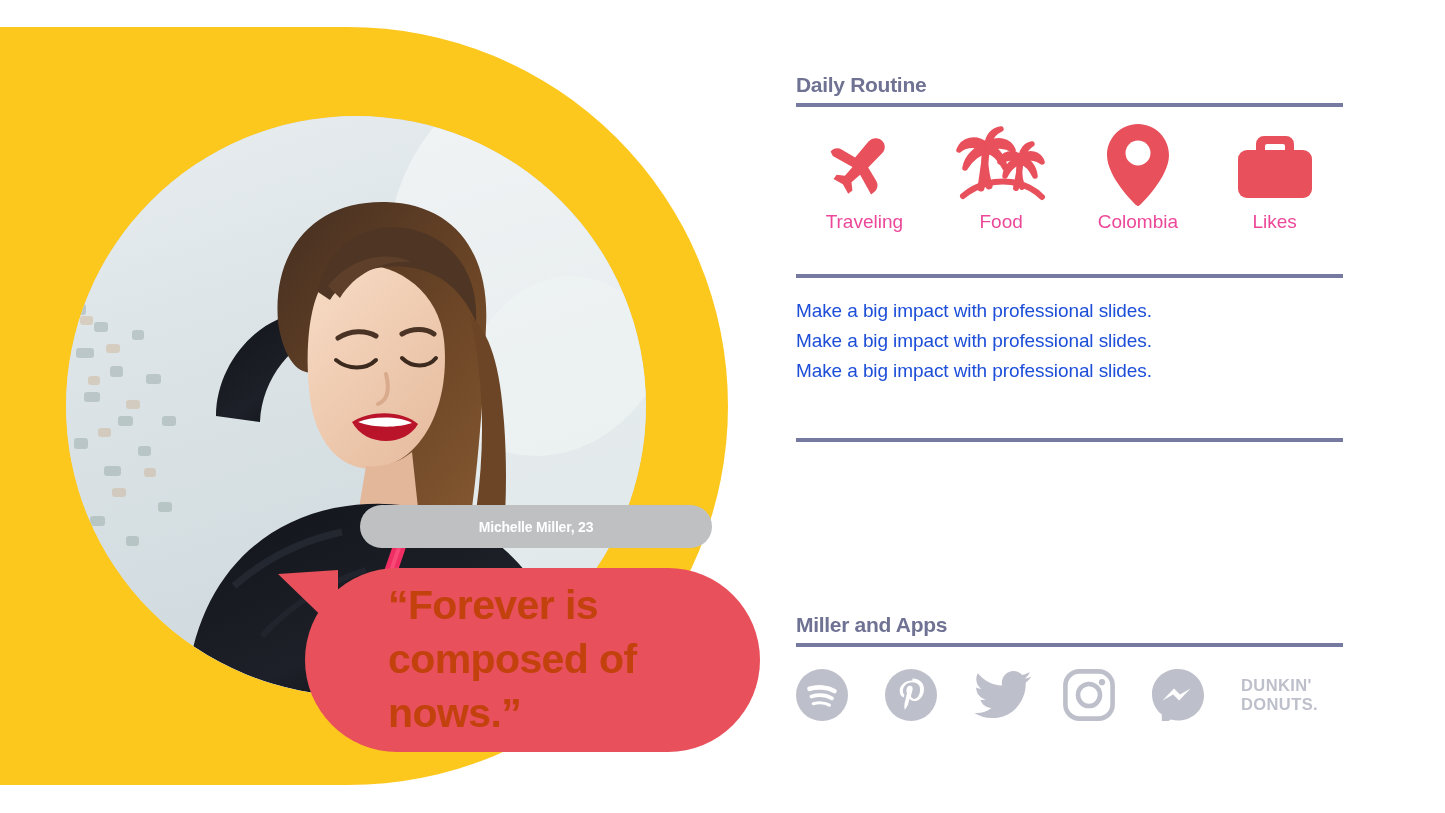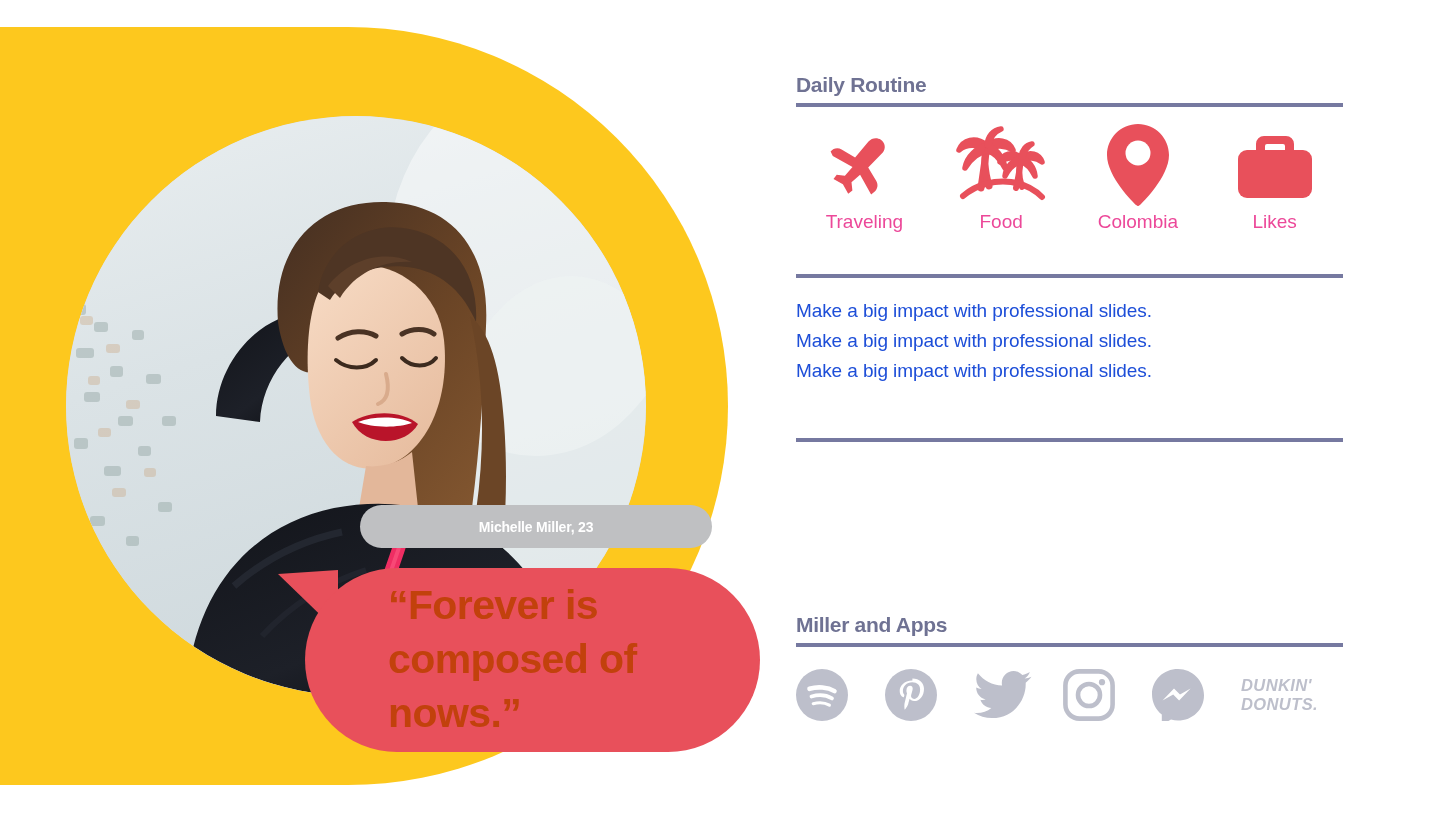--- a/index.html
+++ b/index.html
@@ -174,21 +174,20 @@
   .brands-row {
     display: flex;
     align-items: center;
     margin-top: 22px;
   }
   .brand-item {
     width: 96px;
     display: flex;
     align-items: center;
     justify-content: flex-start;
-    font-style: italic;
   }
   .brand-item svg { display: block; }
 </style>
 </head>
 <body>
 
 <div class="slide">
 
   <div class="left-panel">
 

